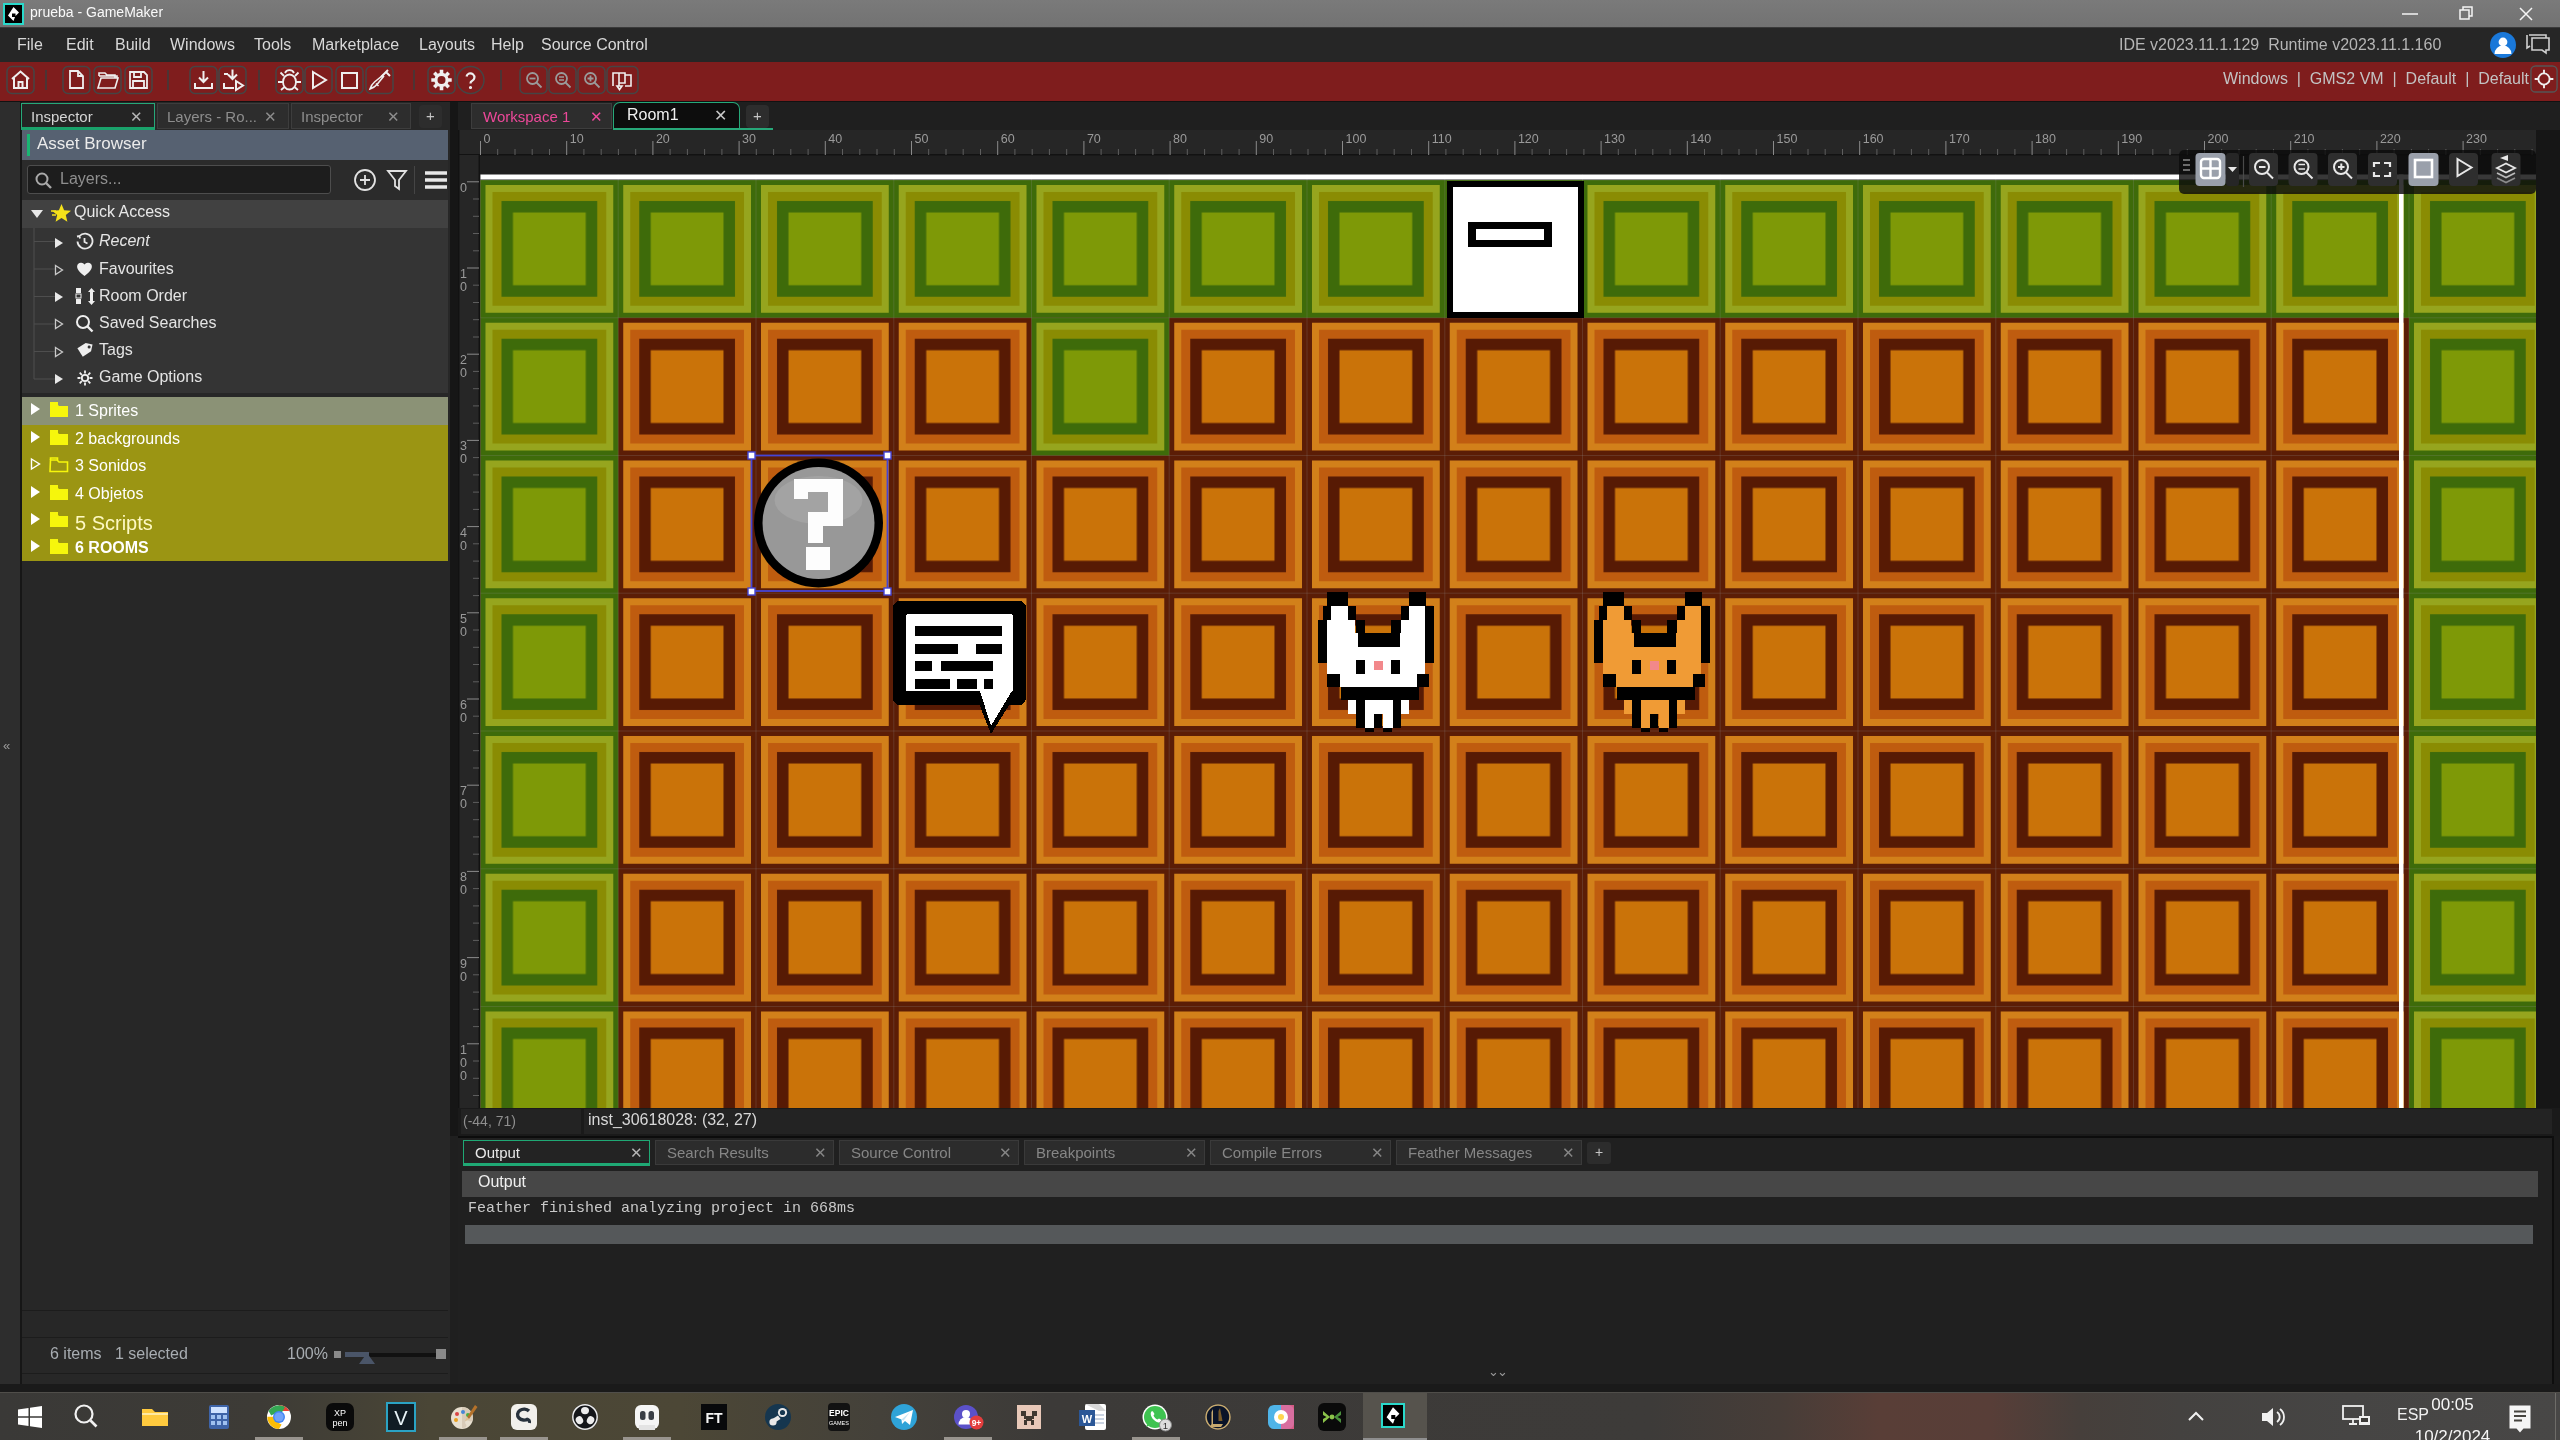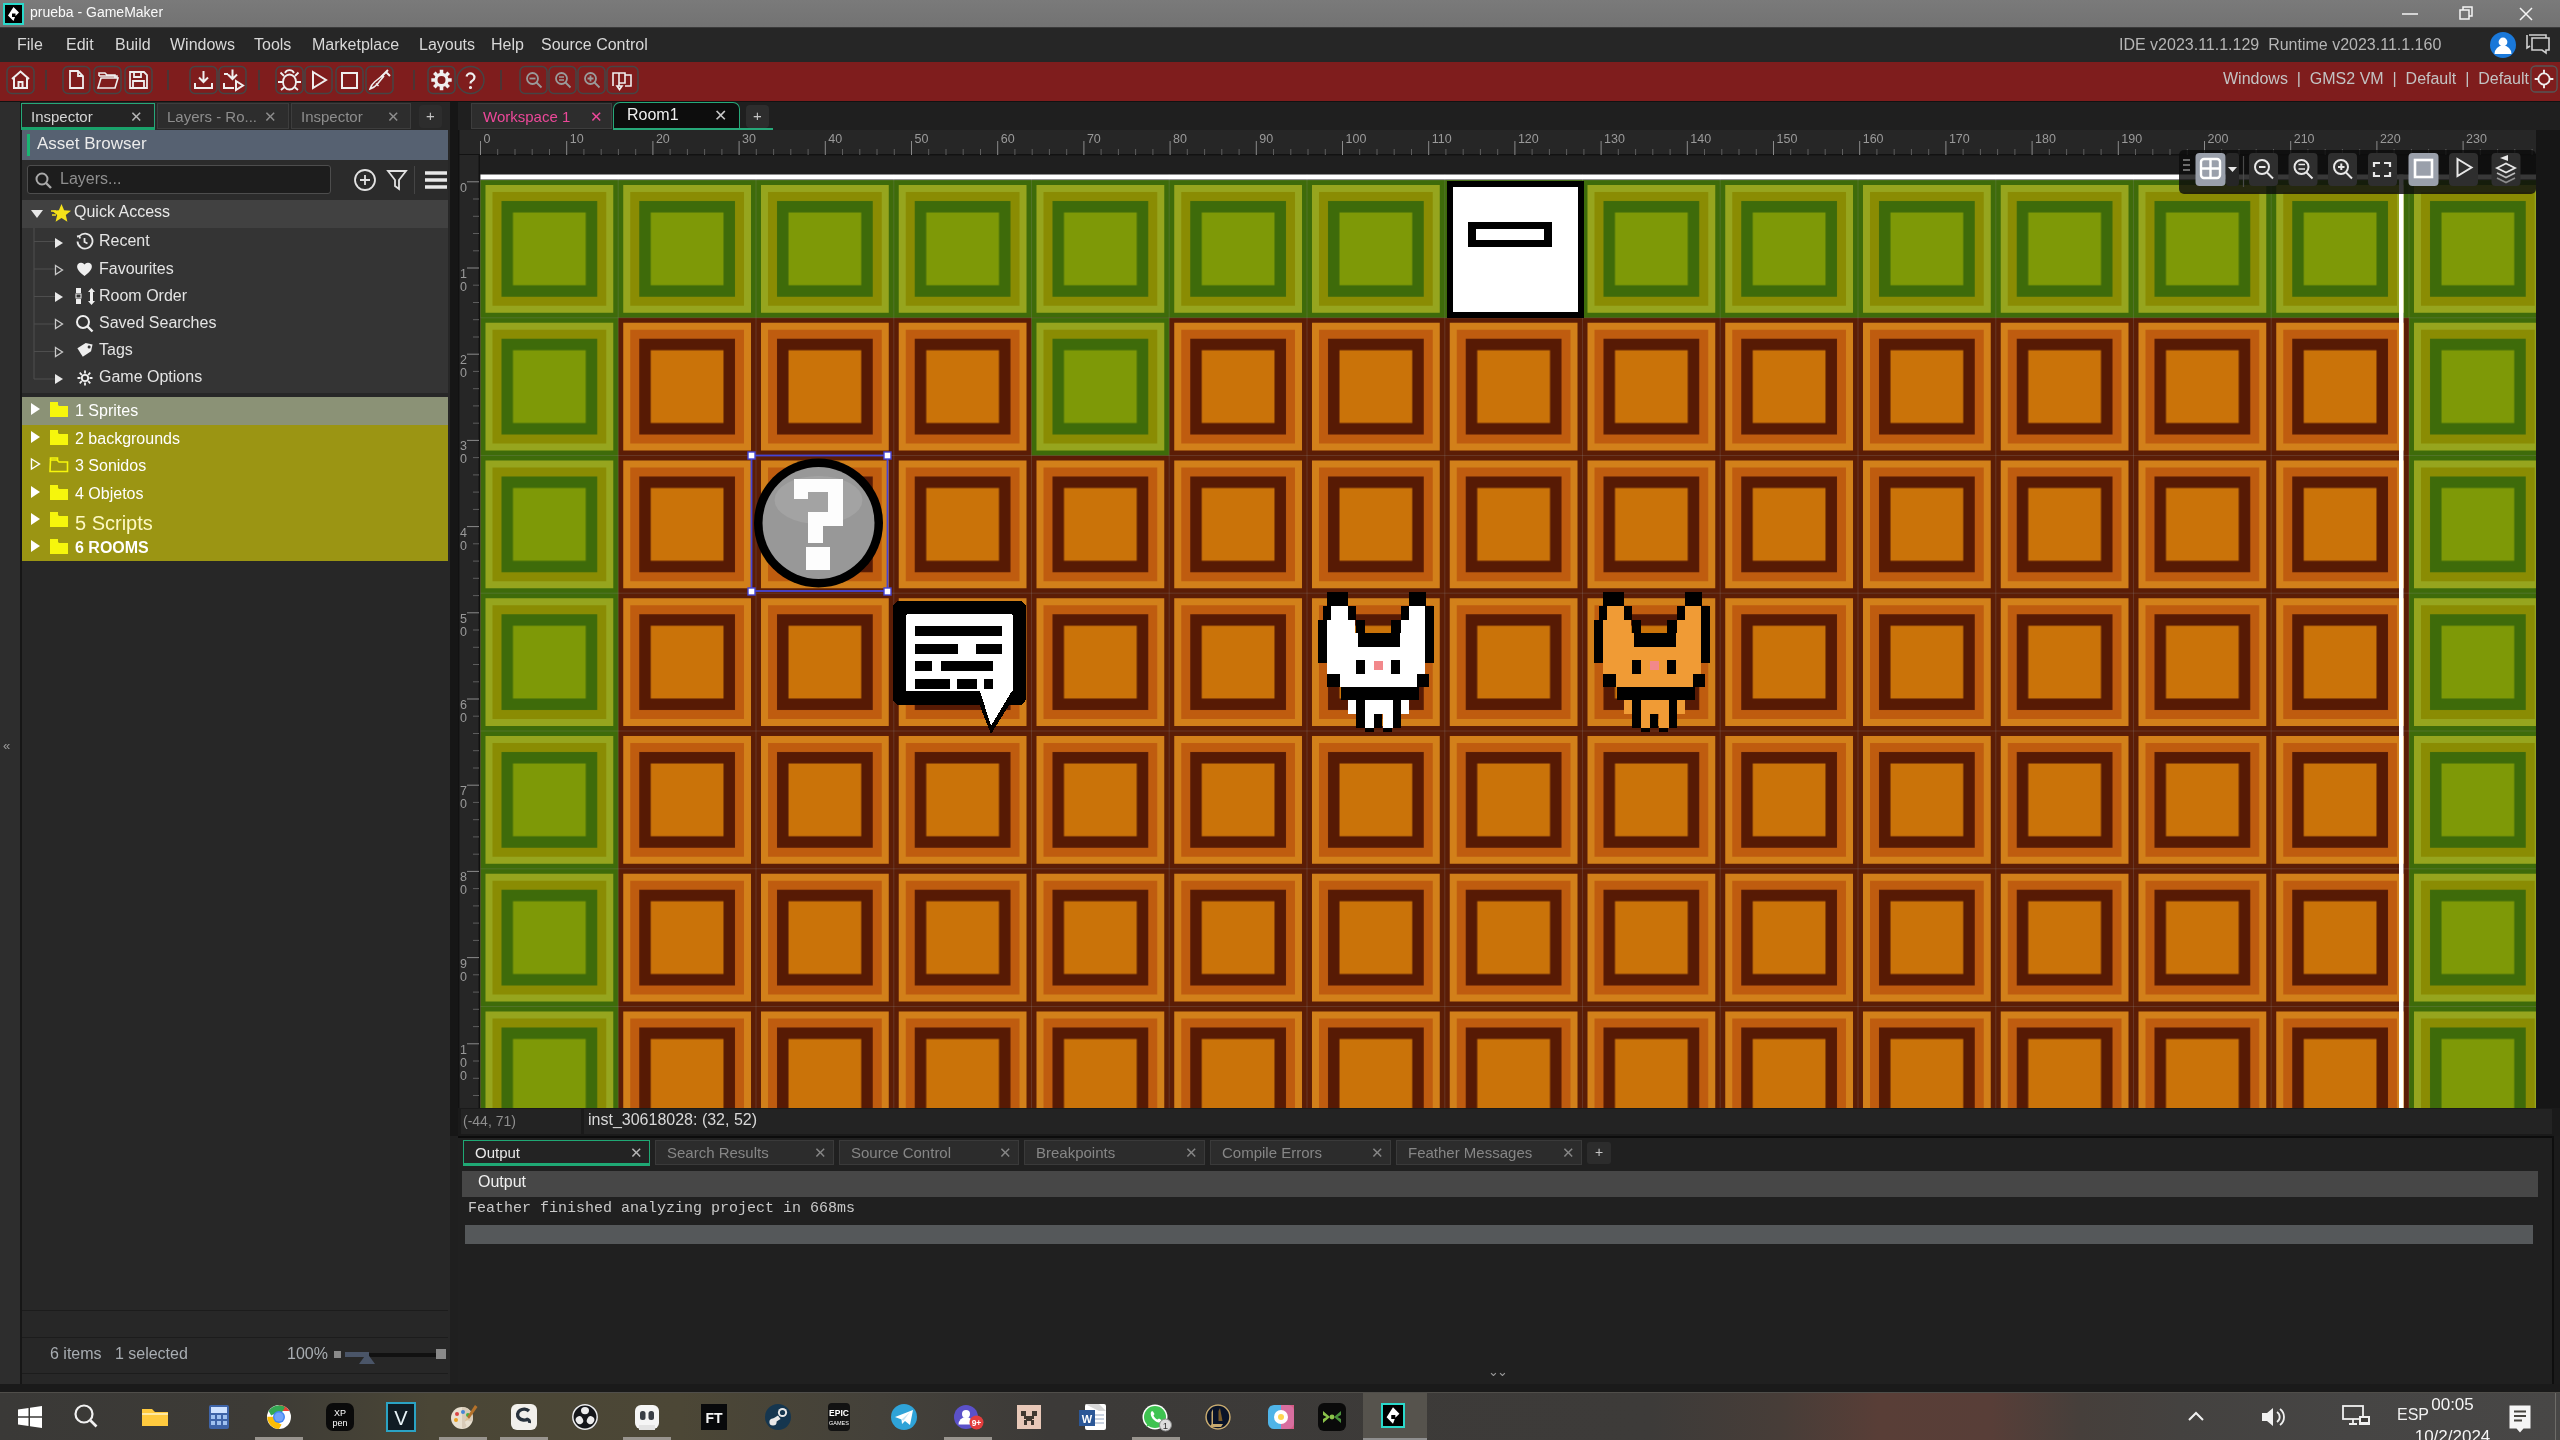--- a/index.html
+++ b/index.html
@@ -192,21 +192,21 @@
 
   <svg class="abs" style="left:54px;top:135px;" width="10" height="12" viewBox="0 0 10 12">
       <path d="M1 1 l8 5 -8 5 Z" fill="#e8e8e8"></path>
     </svg>
   <svg class="abs" style="left:75px;top:130px;" width="19" height="19" viewBox="0 0 19 19">
       <g fill="none" stroke="#e8e8e8" stroke-width="1.8">
         <path d="M4.5 4 a7.5 7.5 0 1 1 -2 5.5 M2 4.5 l2.5 -.5 .5 2.5"></path>
         <path d="M9.5 6 v4 l3 1.5"></path>
       </g>
     </svg>
-  <span class="abs" style="left:99px;top:130px;color:#e4e4e4;font-size:16px;">Recent</span>
+  <span class="abs" style="left:99px;top:130px;color:#e4e4e4;font-size:16px;font-style:italic;">Recent</span>
 
   <svg class="abs" style="left:54px;top:162px;" width="10" height="12" viewBox="0 0 10 12">
       <path d="M1.5 1.5 l7 4.5 -7 4.5 Z" fill="none" stroke="#c9c9c9" stroke-width="1.3"></path>
     </svg>
   <svg class="abs" style="left:75px;top:158px;" width="19" height="18" viewBox="0 0 19 18">
       <path d="M9.5 16 C2 10.5 1 6.5 3 4 a4.3 4.3 0 0 1 6.5 .5 a4.3 4.3 0 0 1 6.5 -.5 c2 2.5 1 6.5 -6.5 12 Z" fill="#efefef"></path>
     </svg>
   <span class="abs" style="left:99px;top:158px;color:#e4e4e4;font-size:16px;">Favourites</span>
 
   <svg class="abs" style="left:54px;top:189px;" width="10" height="12" viewBox="0 0 10 12">
@@ -538,21 +538,21 @@
           <path d="M2497 178 l9 4.5 9 -4.5" opacity="0.5"></path>
         </g>
 <path d="M2500 158 l8 -3 v6 Z" fill="#e8e8e8"></path>
 </g>
 </svg>
 
 <div class="abs" style="left:8px;top:1006px;width:2102px;height:28px;background:#1a1a1a;">
   <div class="abs" style="left:3px;top:1px;width:120px;height:25px;background:#232323;"></div>
   <div class="abs" style="left:126px;top:1px;width:1968px;height:25px;background:#232323;"></div>
   <span class="abs" style="left:5px;top:5px;color:#8f8f8f;font-size:14px;">(-44, 71)</span>
-  <span class="abs" style="left:130px;top:3px;color:#d8d8d8;font-size:16px;">inst_30618028: (32, 52)</span>
+  <span class="abs" style="left:130px;top:3px;color:#d8d8d8;font-size:16px;">inst_30618028: (32, 27)</span>
 </div>
 
 </div>
 
 <div class="abs" id="bottompanel" style="left:458px;top:1136px;width:2102px;height:248px;background:#202020;">
   <div class="abs" style="left:0;top:0;width:2102px;height:2px;background:#0c0c0c;"></div>
 
   <div class="abs" style="left:5px;top:4px;width:187px;height:26px;background:#232323;border:1px solid #1fa874;border-bottom:3px solid #1fa874;color:#e8e8e8;font-size:15px;">
     <span class="abs" style="left:11px;top:3px;">Output</span>
       <span class="abs" style="left:166px;top:3px;color:#b5b5b5;">✕</span>

